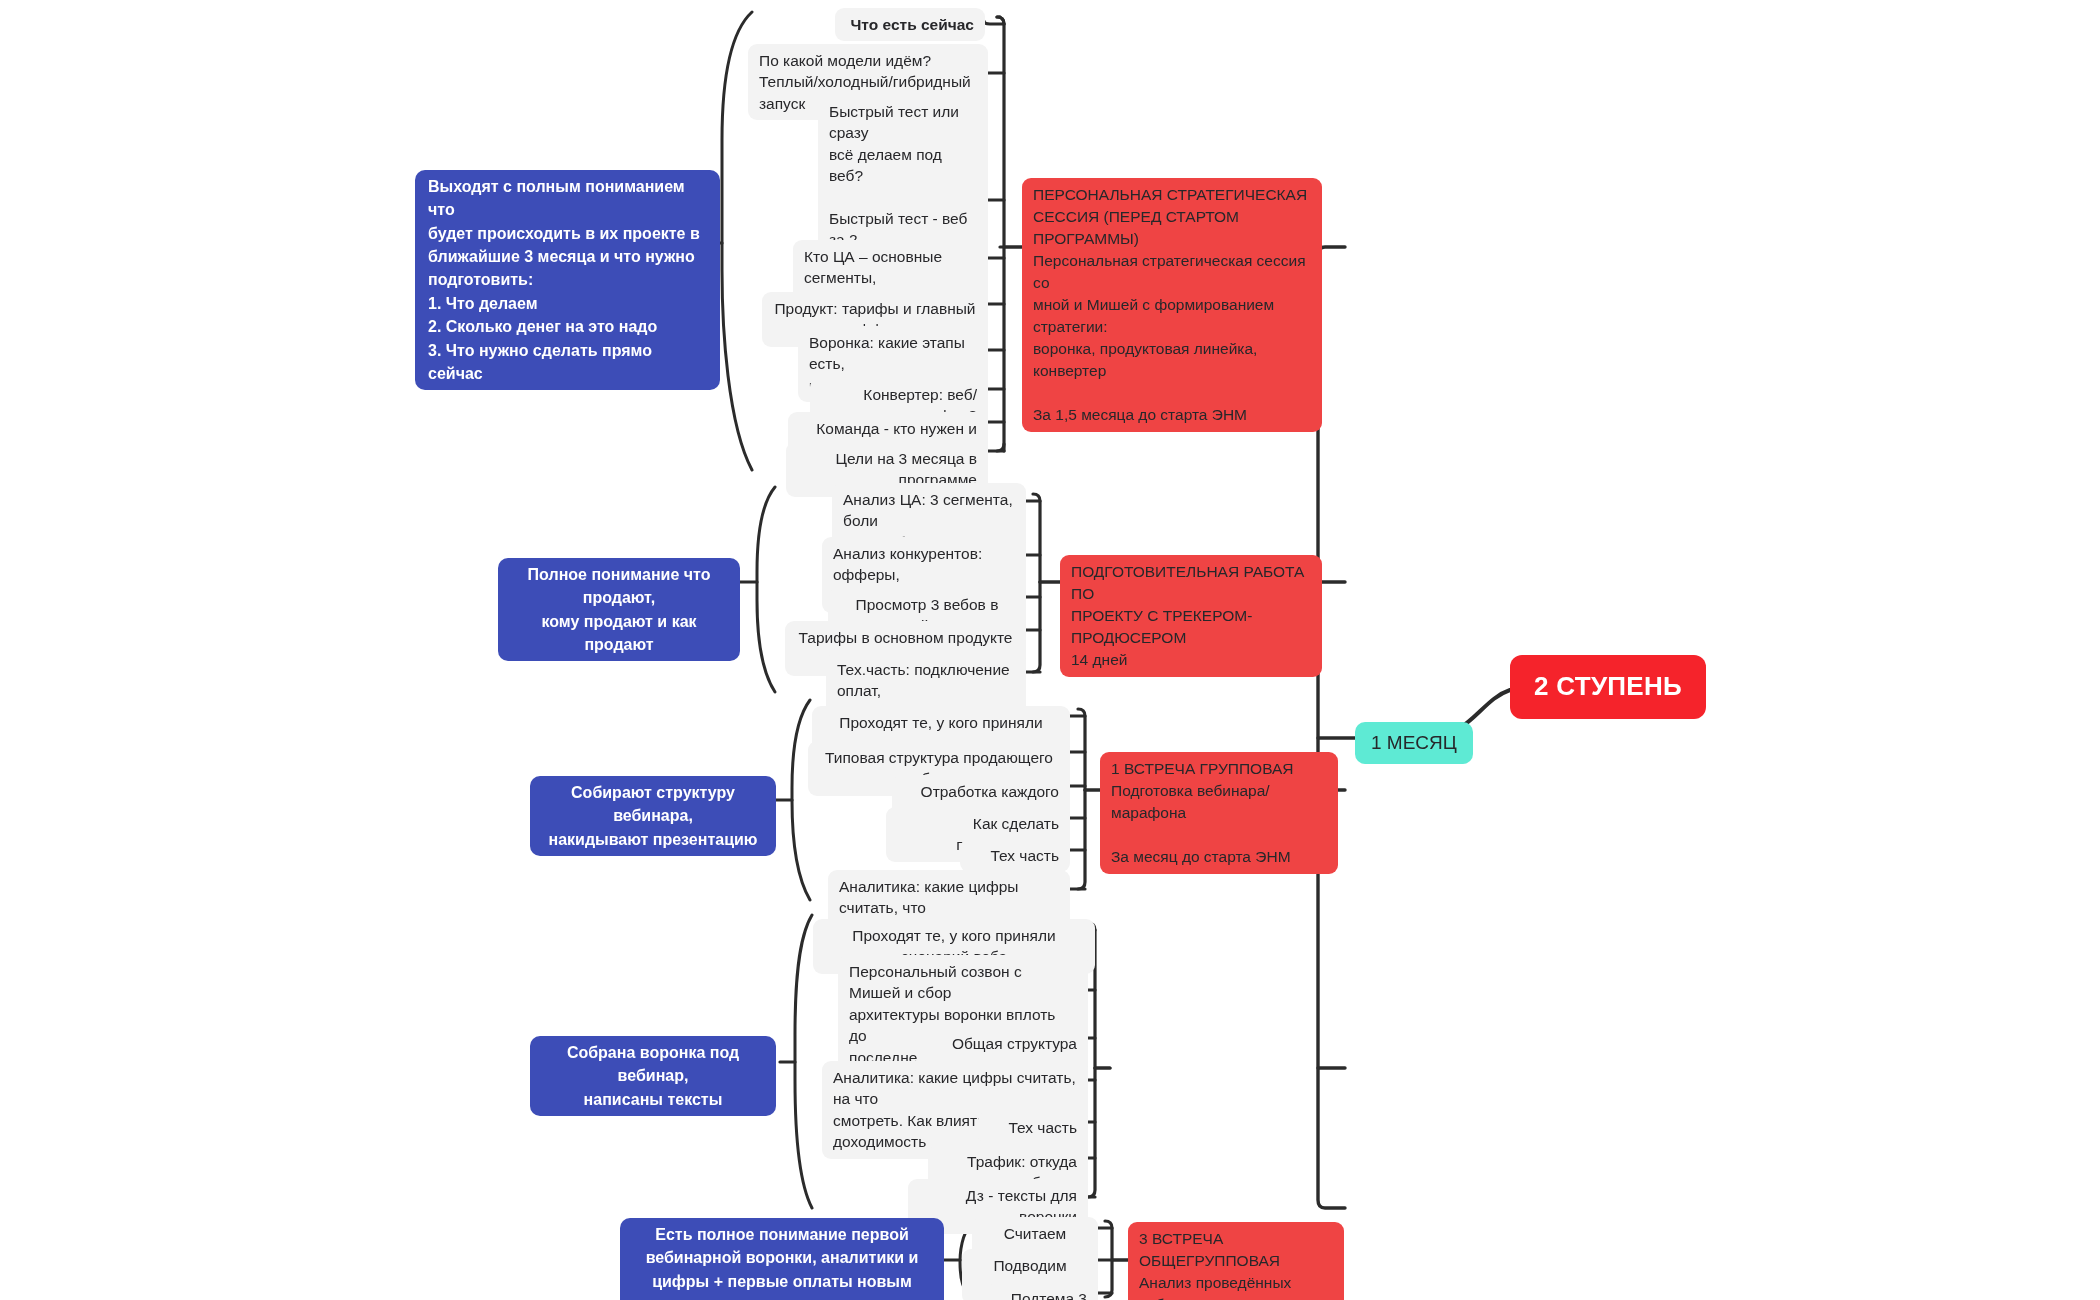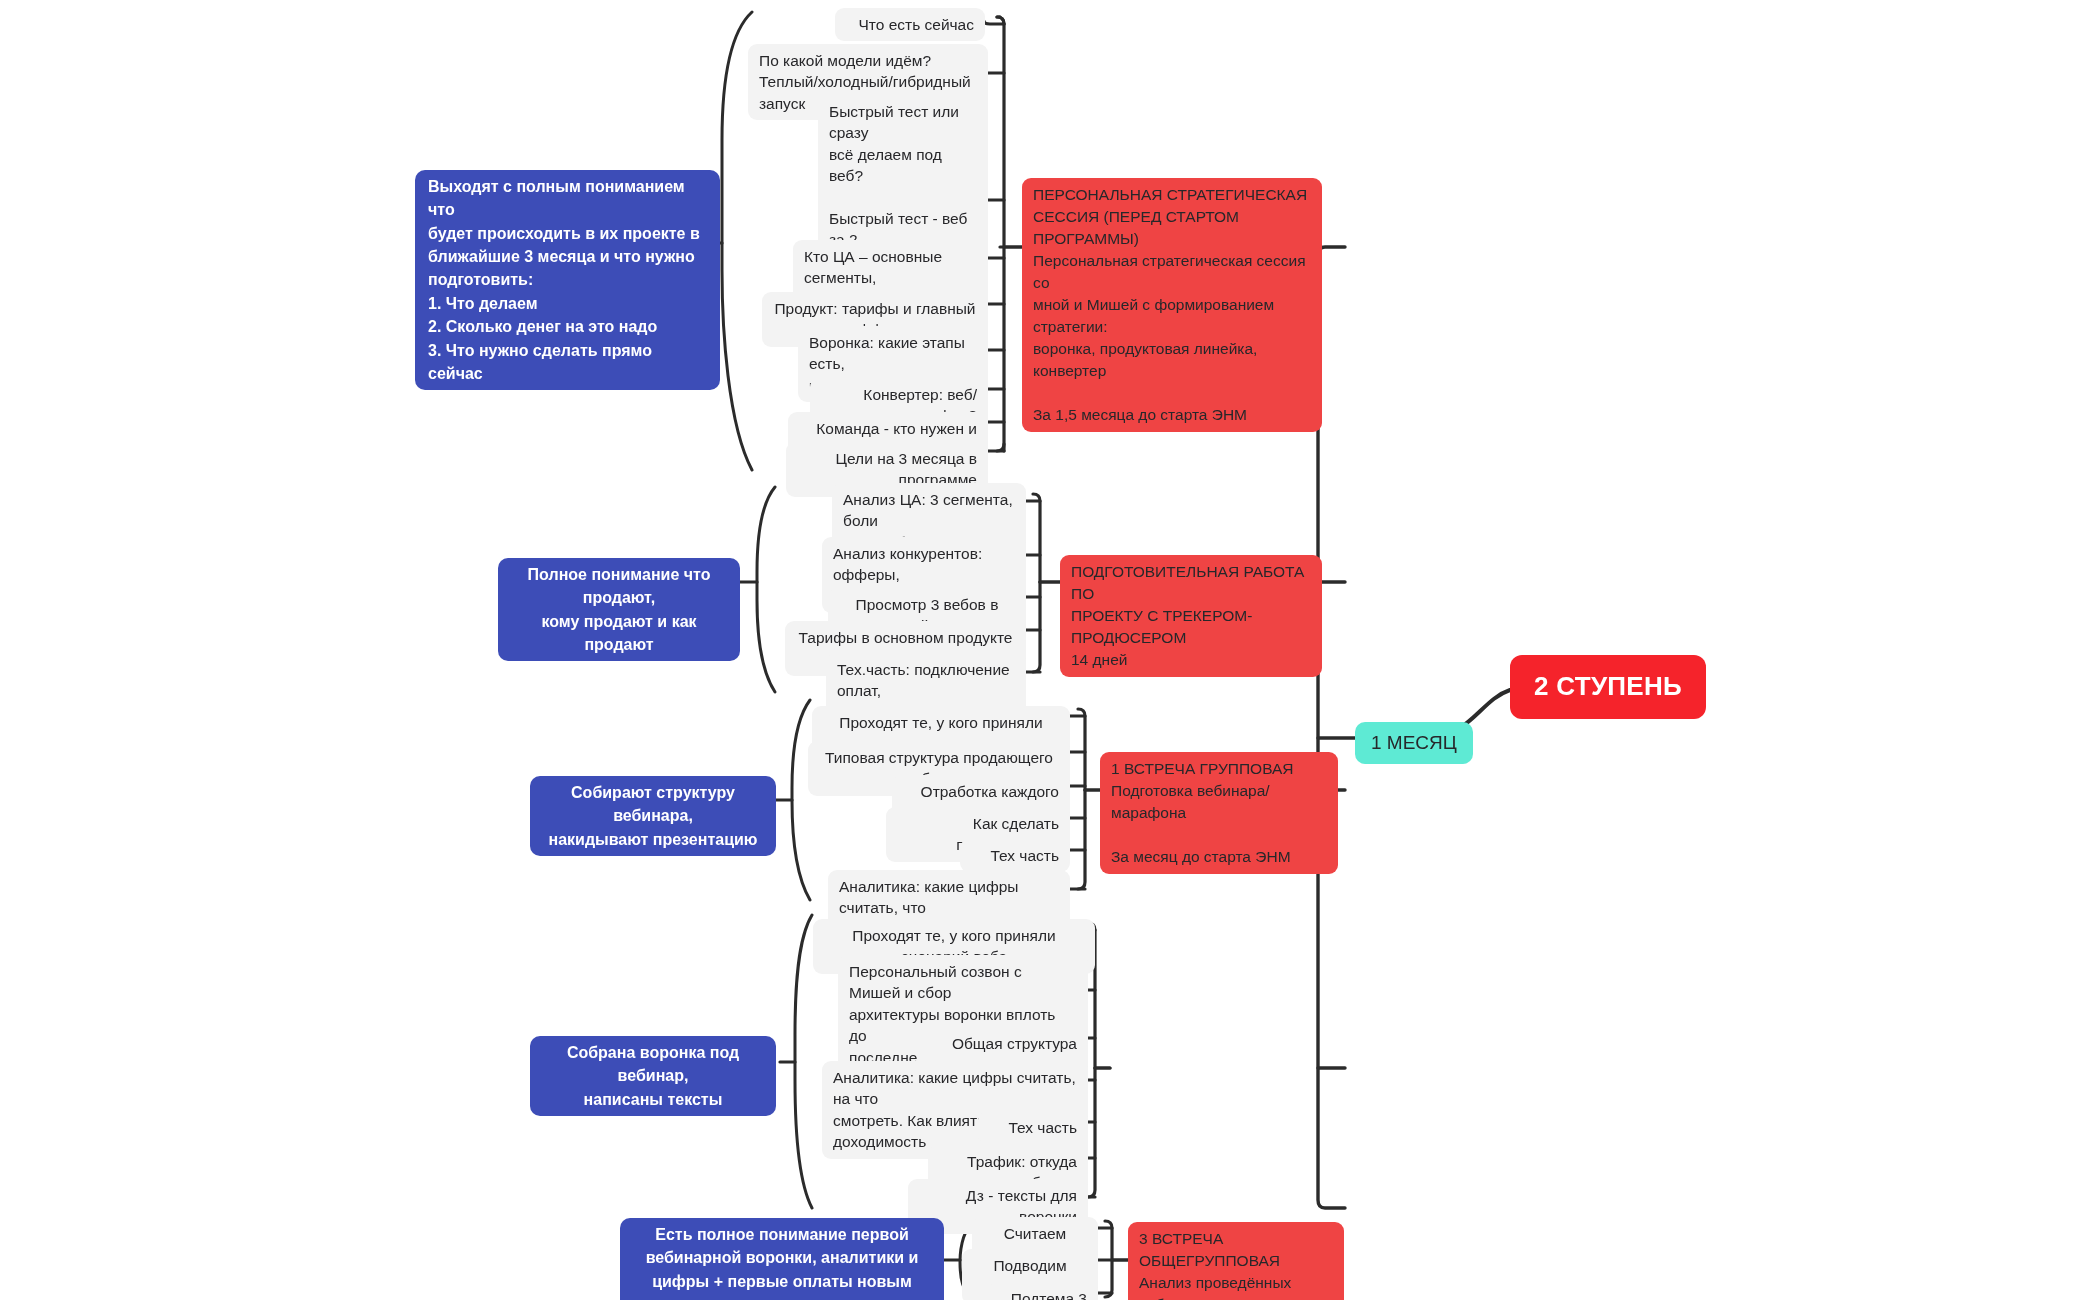--- a/index.html
+++ b/index.html
@@ -170,21 +170,21 @@
 За 1,5 месяца до старта ЭНМ</div>
 
   <div class="node outcome left-align" style="left:415px; top:170px; width:305px;">Выходят с полным пониманием что
 будет происходить в их проекте в
 ближайшие 3 месяца и что нужно
 подготовить:
 1. Что делаем
 2. Сколько денег на это надо
 3. Что нужно сделать прямо сейчас</div>
 
-  <div class="node leaf-r" style="left:835px; top:8px; width:150px;">Что есть сейчас</div>
+  <div class="node leaf-r" style="left:835px; top:8px; width:150px;font-weight:bold;">Что есть сейчас</div>
 
   <div class="node leaf-l" style="left:748px; top:44px; width:240px;">По какой модели идём?
 Теплый/холодный/гибридный запуск</div>
 
   <div class="node leaf-l" style="left:818px; top:95px; width:170px;">Быстрый тест или сразу
 всё делаем под веб?
 
 Быстрый тест - веб за 2
 недели собрать и
 провести прогревающий

